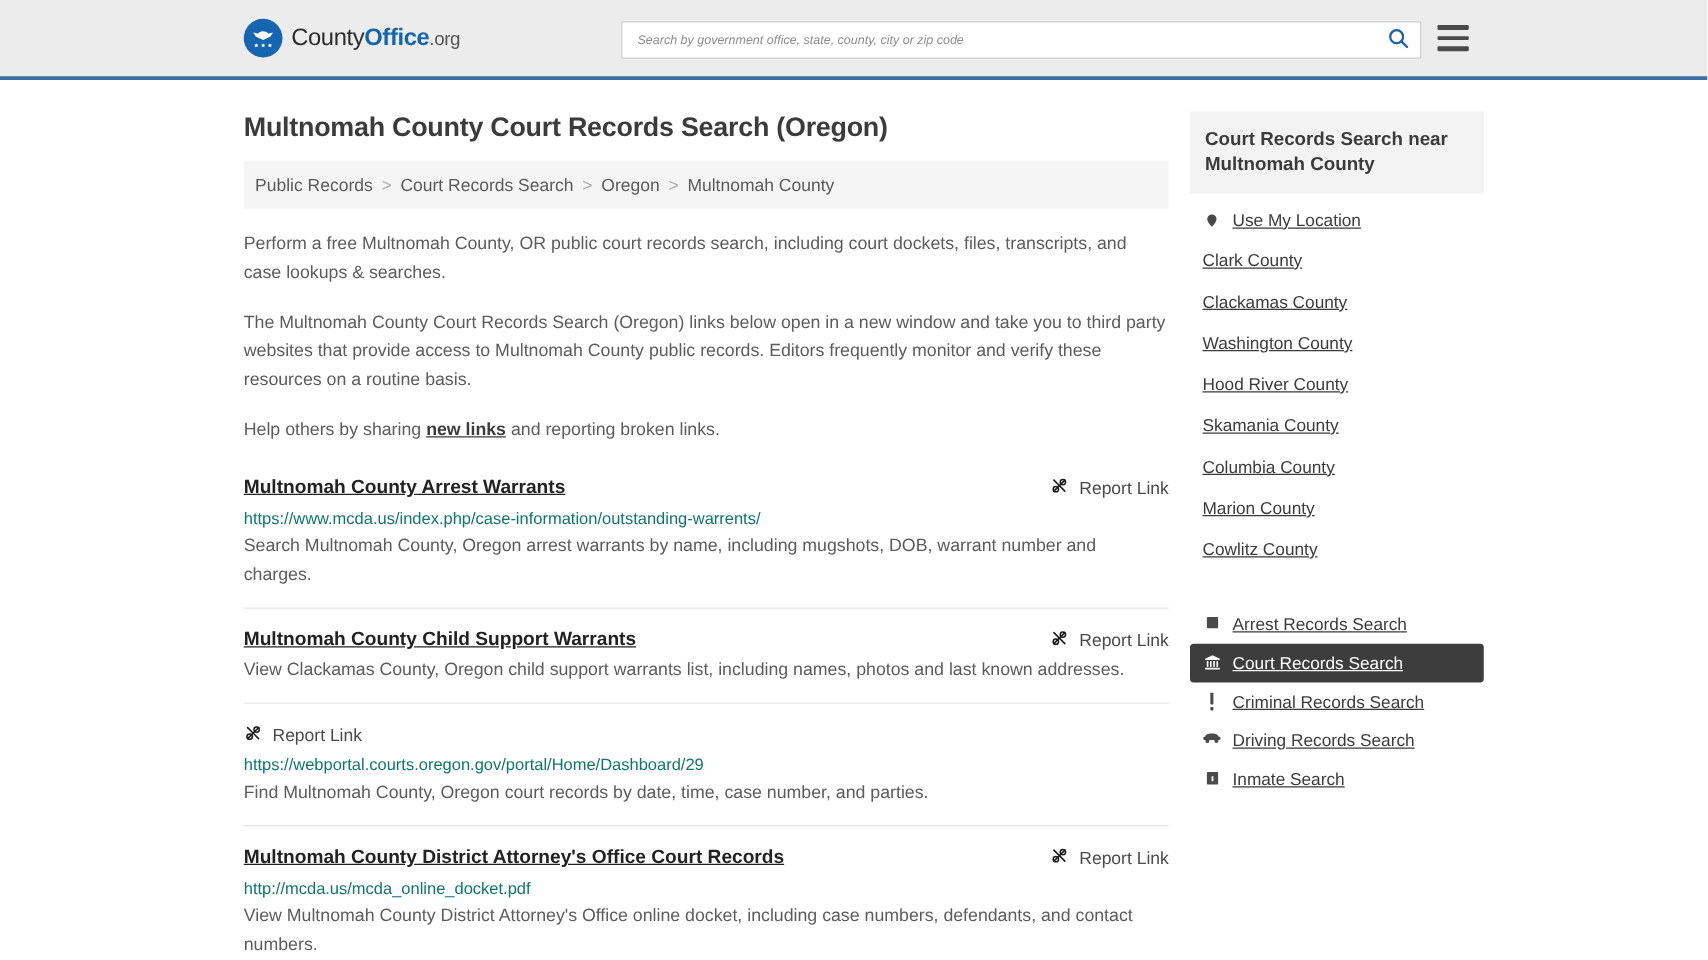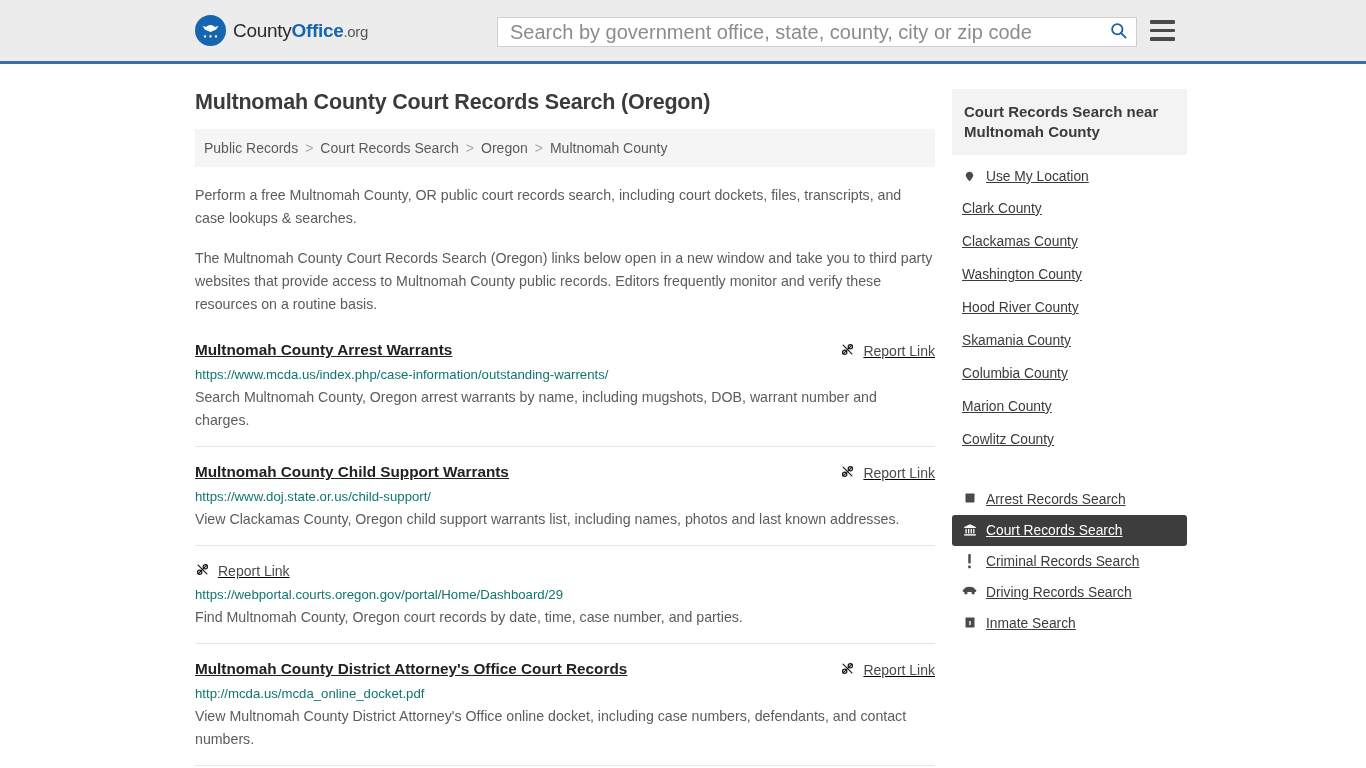--- a/index.html
+++ b/index.html
@@ -40,23 +40,23 @@
 
   .search-wrap {
     position: absolute; left: 497px; top: 17px;
     width: 640px; height: 30px;
     background: #fff;
     border: 1px solid #cfcfcf;
     display: flex; align-items: center;
   }
   .search-input {
     flex: 1; height: 100%; border: none; outline: none;
-    padding: 0 12px; font-size: 20px;
+    padding: 0 12px; font-size: 10px;
     font-family: "Liberation Sans", sans-serif;
-    color: #333; background: transparent;
+    color: #333; background: transparent; font-style: italic;
   }
   .search-input::placeholder { color: #8c8c8c; }
   .search-btn {
     width: 36px; height: 100%; border: none; background: transparent;
     cursor: pointer; display: flex; align-items: center; justify-content: center;
   }
   .hamburger {
     position: absolute; left: 1150px; top: 20px;
     width: 25px; cursor: pointer;
     display: flex; flex-direction: column; gap: 5px;
@@ -95,21 +95,21 @@
 
   
   .results { margin-top: 22px; }
   .result {
     border-bottom: 1px solid #e6e6e6;
     padding-bottom: 14px;
     margin-bottom: 15px;
     position: relative;
   }
   .result:first-child { padding-top: 2px; }
-  .result-head { display: flex; justify-content: space-between; align-items: flex-end; text-decoration: underline; }
+  .result-head { display: flex; justify-content: space-between; align-items: flex-start; }
   .result-title {
     font-size: 15.3px; font-weight: bold; color: #222;
     text-decoration: underline; cursor: pointer;
     line-height: 1.3;
   }
   .report-link {
     display: flex; align-items: center; gap: 8px;
     font-size: 14px; color: #4a4a4a; cursor: pointer;
     white-space: nowrap; padding-top: 1px;
   }
@@ -197,20 +197,21 @@
       <a>Court Records Search</a>
       <span class="sep">&gt;</span>
       <a>Oregon</a>
       <span class="sep">&gt;</span>
       <a>Multnomah County</a>
     </div>
 
     <div class="intro">
       <p>Perform a free Multnomah County, OR public court records search, including court dockets, files, transcripts, and case lookups &amp; searches.</p>
       <p>The Multnomah County Court Records Search (Oregon) links below open in a new window and take you to third party websites that provide access to Multnomah County public records. Editors frequently monitor and verify these resources on a routine basis.</p>
+      <p><span>Help others by sharing </span><a>new links</a><span> and reporting broken links.</span></p>
     </div>
 
     <div class="results">
 
       <div class="result">
         <div class="result-head">
           <a class="result-title">Multnomah County Arrest Warrants</a>
           <div class="report-link">
             <span>
               <svg width="15" height="15" viewBox="0 0 24 24" fill="none" stroke="#1c1c1c" stroke-width="2" stroke-linecap="round">
@@ -235,21 +236,20 @@
               <svg width="15" height="15" viewBox="0 0 24 24" fill="none" stroke="#1c1c1c" stroke-width="2" stroke-linecap="round">
                 <path d="M5 5 L19 19"></path>
                   <path d="M19 5 L5 19"></path>
                 <circle cx="7.5" cy="16.5" r="3.4"></circle>
                   <circle cx="16.5" cy="7.5" r="3.4"></circle>
               </svg>
             </span>
             <span>Report Link</span>
           </div>
         </div>
-        <div class="result-url">https://www.doj.state.or.us/child-support/</div>
         <div class="result-desc">View Clackamas County, Oregon child support warrants list, including names, photos and last known addresses.</div>
       </div>
 
       <div class="result">
         <div class="result-head">
           <div class="report-link">
             <span>
               <svg width="15" height="15" viewBox="0 0 24 24" fill="none" stroke="#1c1c1c" stroke-width="2" stroke-linecap="round">
                 <path d="M5 5 L19 19"></path>
                   <path d="M19 5 L5 19"></path>

